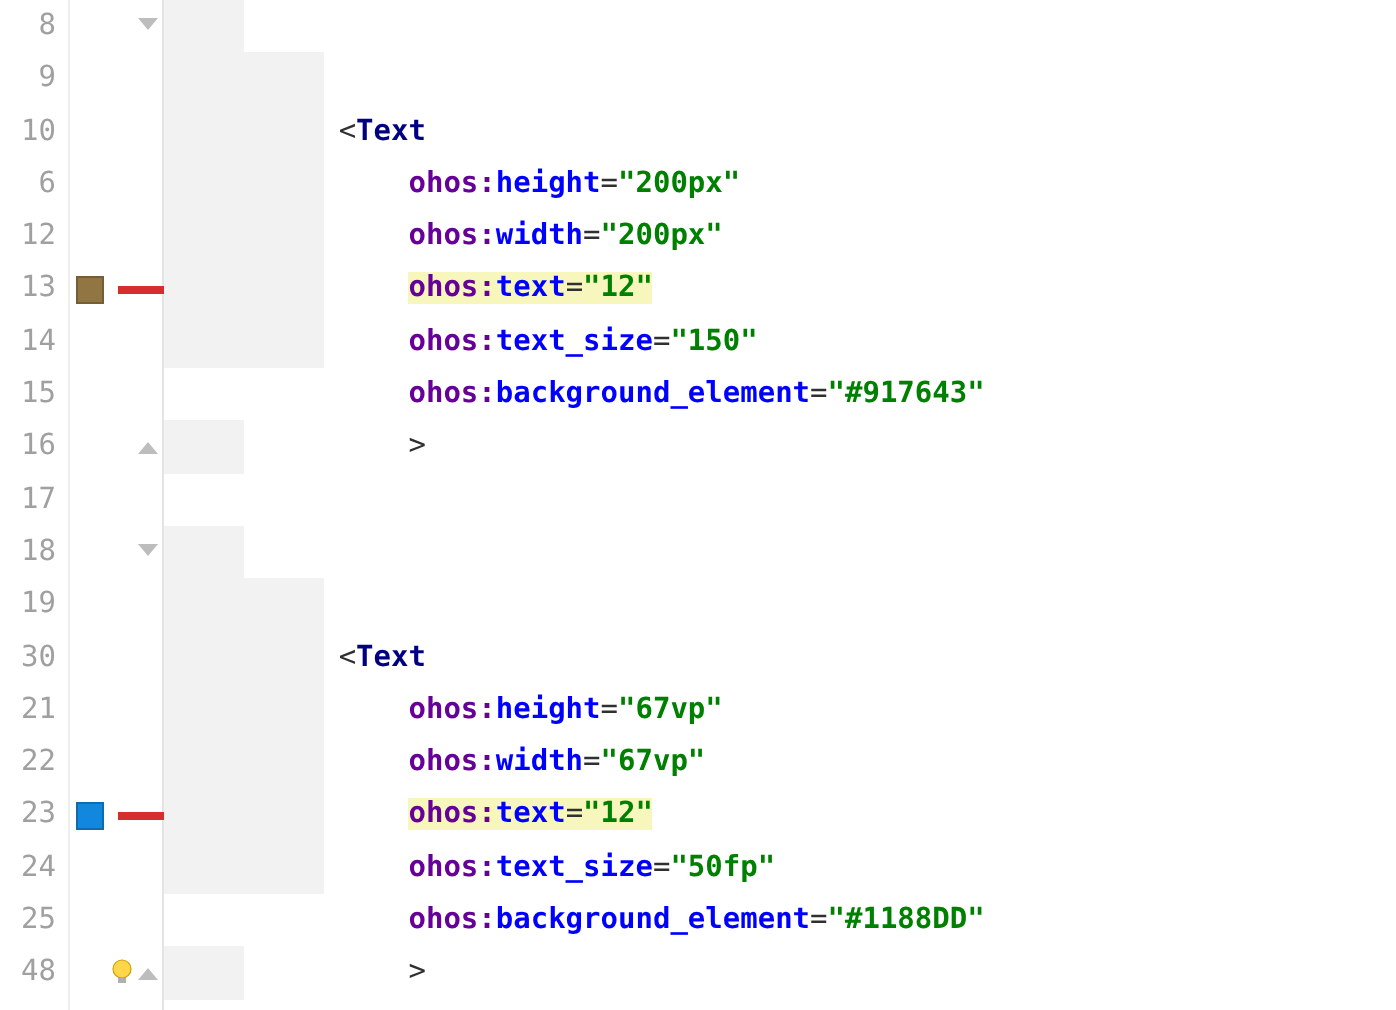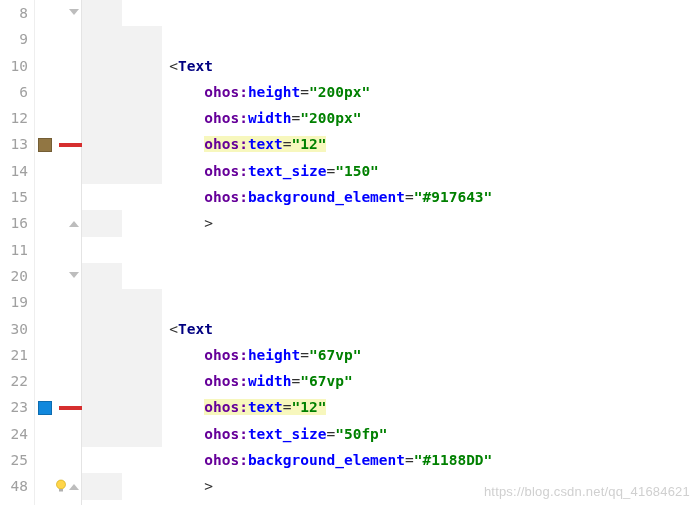--- a/index.html
+++ b/index.html
@@ -122,22 +122,22 @@
   <div class="gutter-ln">
     <div class="ln">8</div>
     <div class="ln">9</div>
     <div class="ln">10</div>
     <div class="ln">6</div>
     <div class="ln">12</div>
     <div class="ln">13</div>
     <div class="ln">14</div>
     <div class="ln">15</div>
     <div class="ln">16</div>
-    <div class="ln">11</div>
-    <div class="ln">20</div>
+    <div class="ln">17</div>
+    <div class="ln">18</div>
     <div class="ln">19</div>
     <div class="ln">30</div>
     <div class="ln">21</div>
     <div class="ln">22</div>
     <div class="ln">23</div>
     <div class="ln">24</div>
     <div class="ln">25</div>
     <div class="ln">48</div>
   </div>
 
@@ -281,16 +281,15 @@
       <span class="code-text">        <span class="angle">&gt;</span></span>
     </div>
 
     <div class="line"></div>
 
     <div class="line">
       <span class="indent-bg" style="width:40px"></span>
       
     </div>
 
-    <div class="watermark">https://blog.csdn.net/qq_41684621</div>
   </div>
 
 </div>
 
 </body></html>

